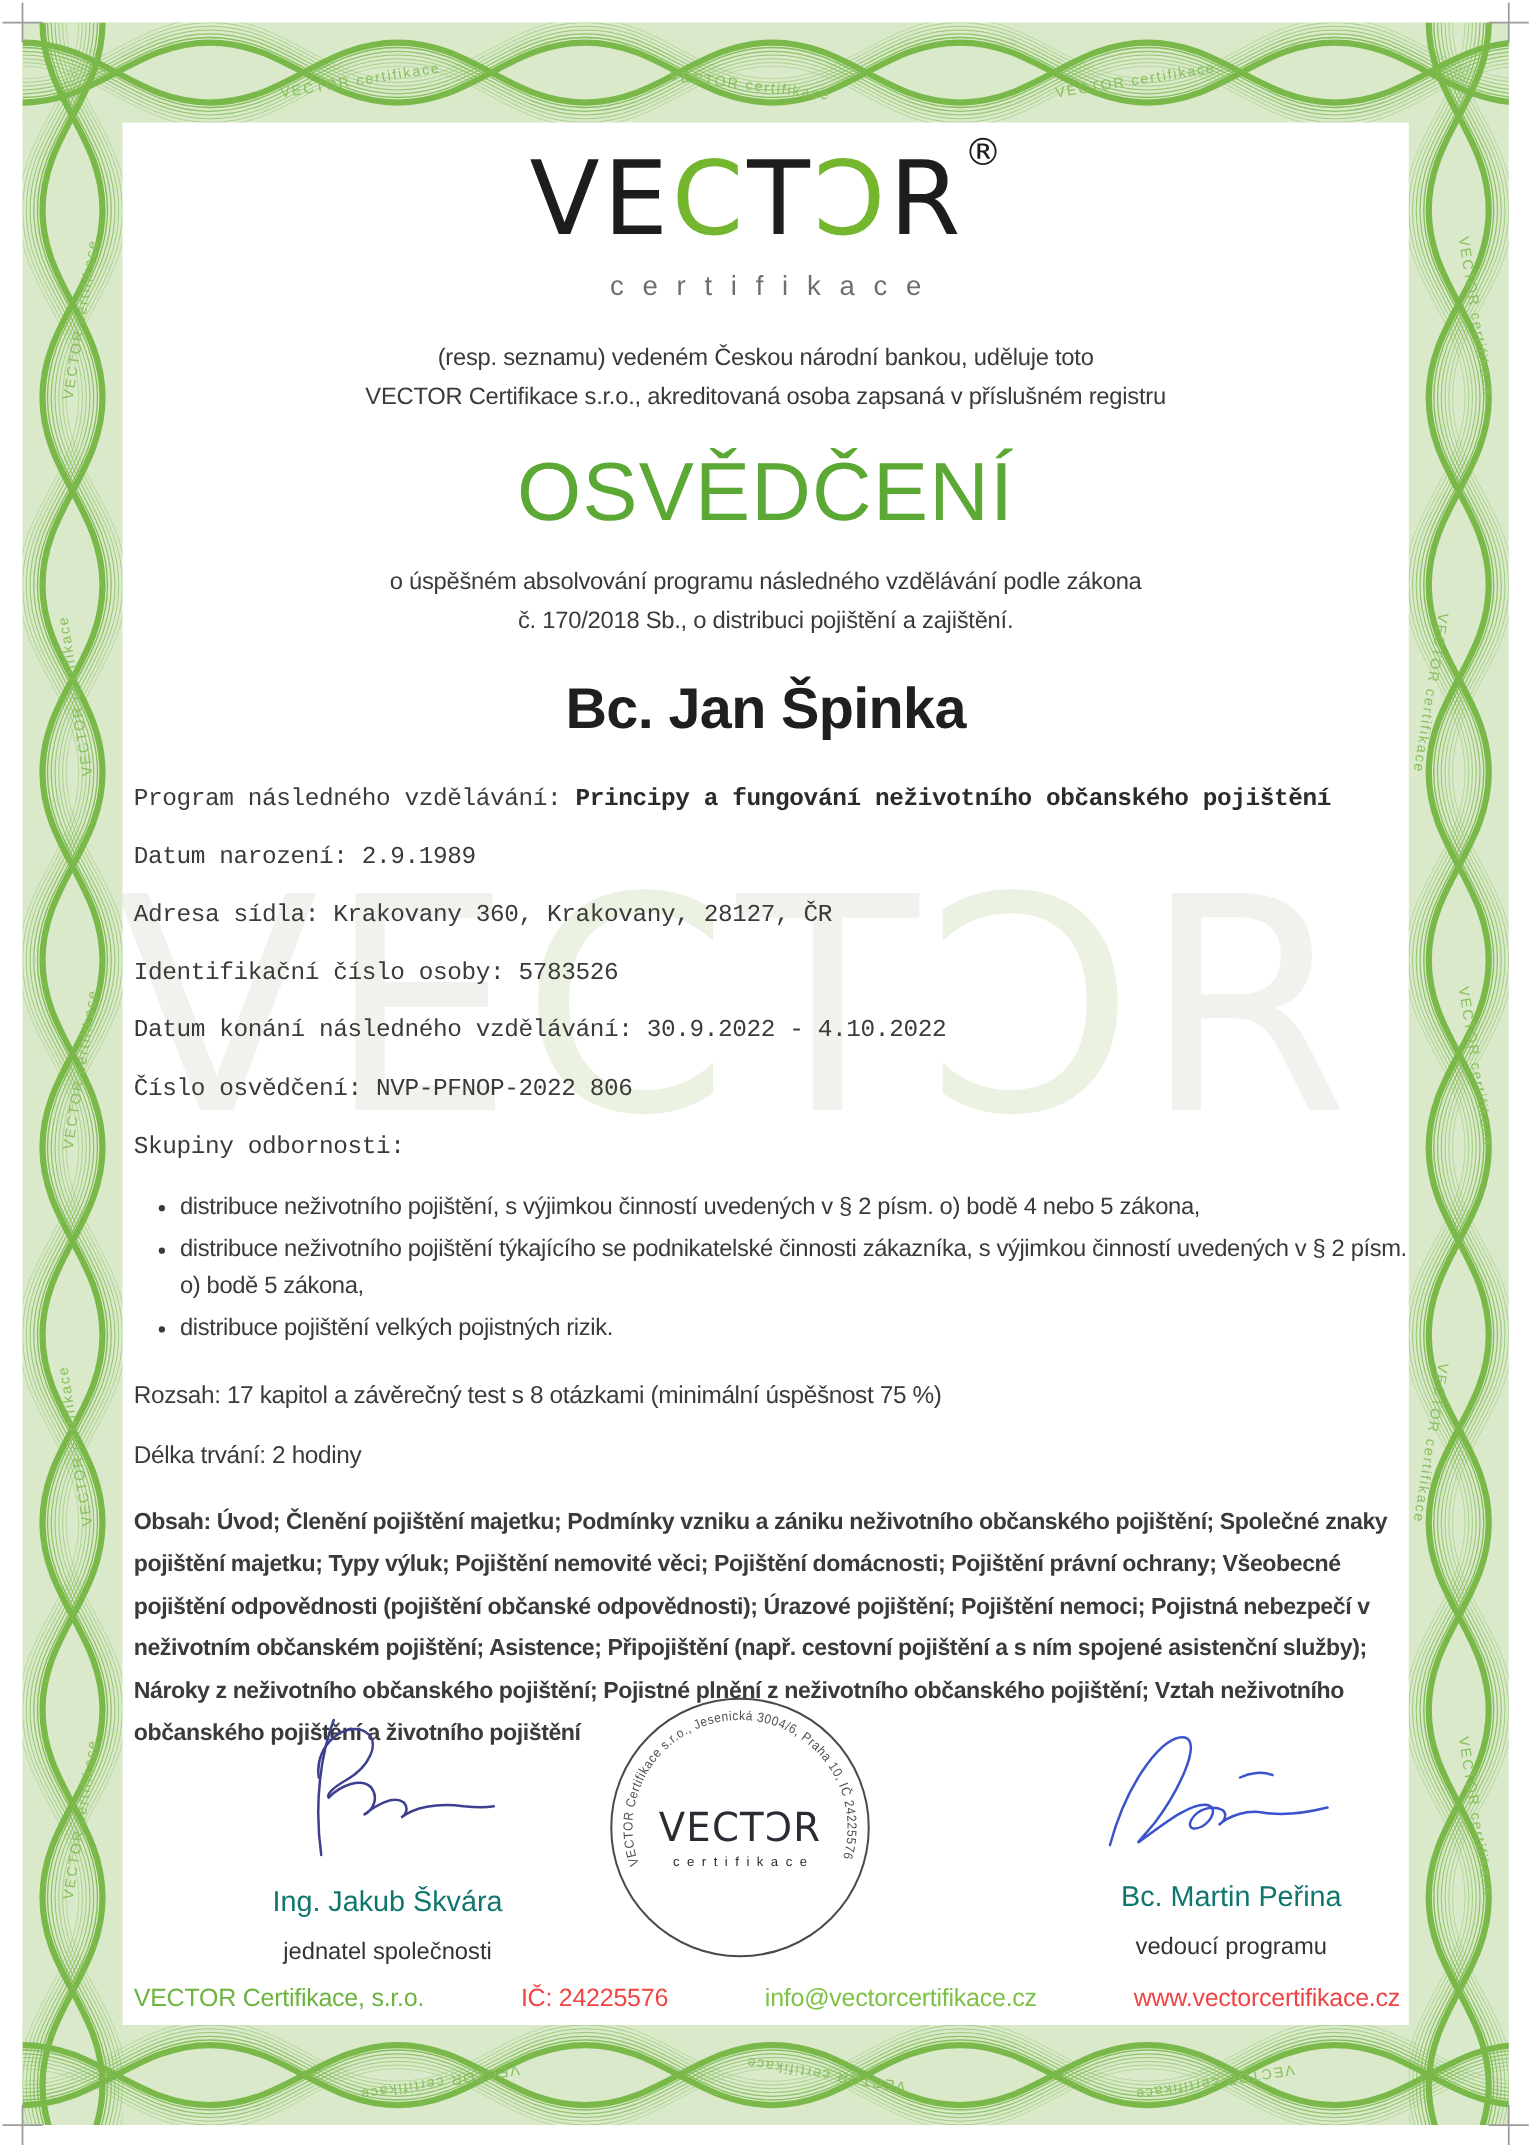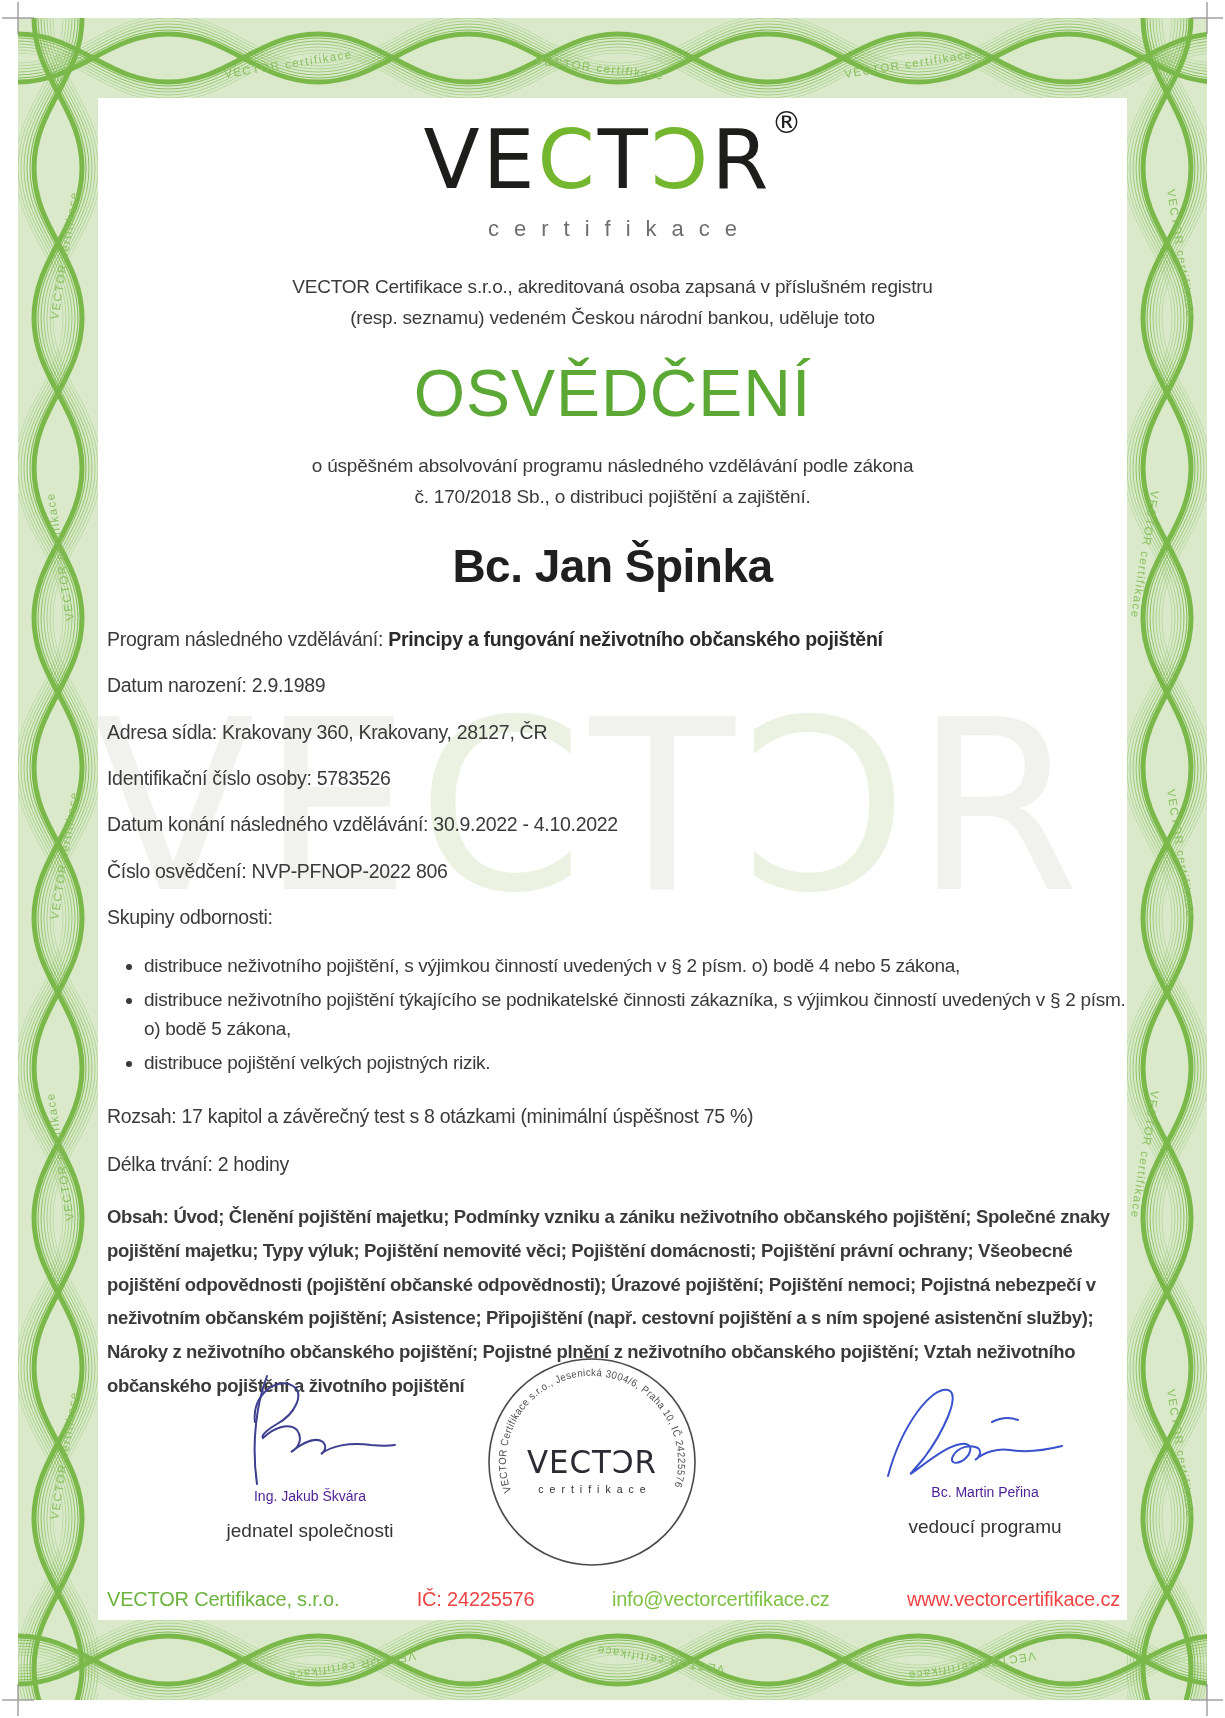--- a/index.html
+++ b/index.html
@@ -29,35 +29,35 @@
   .logo-sub{
     margin-top:15px;font-size:22px;color:#6e6e6e;letter-spacing:15px;padding-left:15px;
   }
   .intro{margin-top:30px;font-size:19px;line-height:1.62;color:#3a3a3a;letter-spacing:-0.2px;}
   .cert-title{
     margin-top:22px;font-size:66px;line-height:1.15;color:#5ba834;font-weight:400;letter-spacing:1px;
   }
   .cert-sub{margin-top:20px;font-size:19px;line-height:1.62;letter-spacing:-0.2px;}
   .recipient{margin-top:26px;font-size:46px;font-weight:700;color:#1f1f1f;letter-spacing:-0.5px;}
   .details{margin-top:34px;padding-left:9px;font-size:19.5px;letter-spacing:-0.3px;}
-  .detail-row{margin-bottom:22px;line-height:1.25;}
+  .detail-row{margin-bottom:22px;line-height:1.25;font-family:Liberation Mono, monospace;}
   .detail-row b{color:#2b2b2b;}
   .bullets{margin:4px 0 0 0;padding-left:46px;font-size:19px;letter-spacing:-0.3px;}
   .bullets li{margin-bottom:6px;line-height:1.5;}
   .para{padding-left:9px;font-size:19.5px;letter-spacing:-0.3px;line-height:1.3;}
   .scope{margin-top:26px;}
   .duration{margin-top:23px;}
   .obsah{margin-top:23px;font-size:18.5px;line-height:1.82;letter-spacing:-0.35px;width:1015px;font-weight:bold;}
   
   .seal-svg{position:absolute;left:486px;top:1356px;z-index:3;}
   .sig-block{position:absolute;z-index:3;text-align:center;}
   .sig-left{left:140px;top:1372px;width:340px;}
   .sig-right{left:815px;top:1380px;width:340px;}
   .sig-img{display:block;margin:0 auto;}
-  .sig-name{font-size:14px;color:#4c1d95;margin-top:0;}
+  .sig-name{font-size:23px;color:#0f766e;margin-top:20px;}
   .sig-role{font-size:19px;color:#333333;margin-top:16px;}
   .footer{
     position:absolute;left:107px;top:1588px;width:1013px;z-index:3;
     display:flex;justify-content:space-between;align-items:baseline;font-size:20px;letter-spacing:-0.2px;
   }
   .footer .green{color:#6cb33f;}
   .footer .light-green{color:#7dc145;text-decoration:none;}
   .footer .dark{color:#ef4444;}
 </style>
 </head>
@@ -146,22 +146,22 @@
     </g>
   </svg>
 
   <div class="content">
 
     <div class="center logo-line"><span>VE</span><span class="lgreen">C</span><span>T</span><span class="lgreen">Ɔ</span><span>R</span><span class="logo-reg">®</span></div>
 
     <div class="center logo-sub">certifikace</div>
 
     <div class="center intro">
+      <div>(resp. seznamu) vedeném Českou národní bankou, uděluje toto</div>
       <div>VECTOR Certifikace s.r.o., akreditovaná osoba zapsaná v příslušném registru</div>
-      <div>(resp. seznamu) vedeném Českou národní bankou, uděluje toto</div>
     </div>
 
     <div class="center cert-title">OSVĚDČENÍ</div>
 
     <div class="center cert-sub">
       <div>o úspěšném absolvování programu následného vzdělávání podle zákona</div>
       <div>č. 170/2018 Sb., o distribuci pojištění a zajištění.</div>
     </div>
 
     <div class="center recipient">Bc. Jan Špinka</div>

